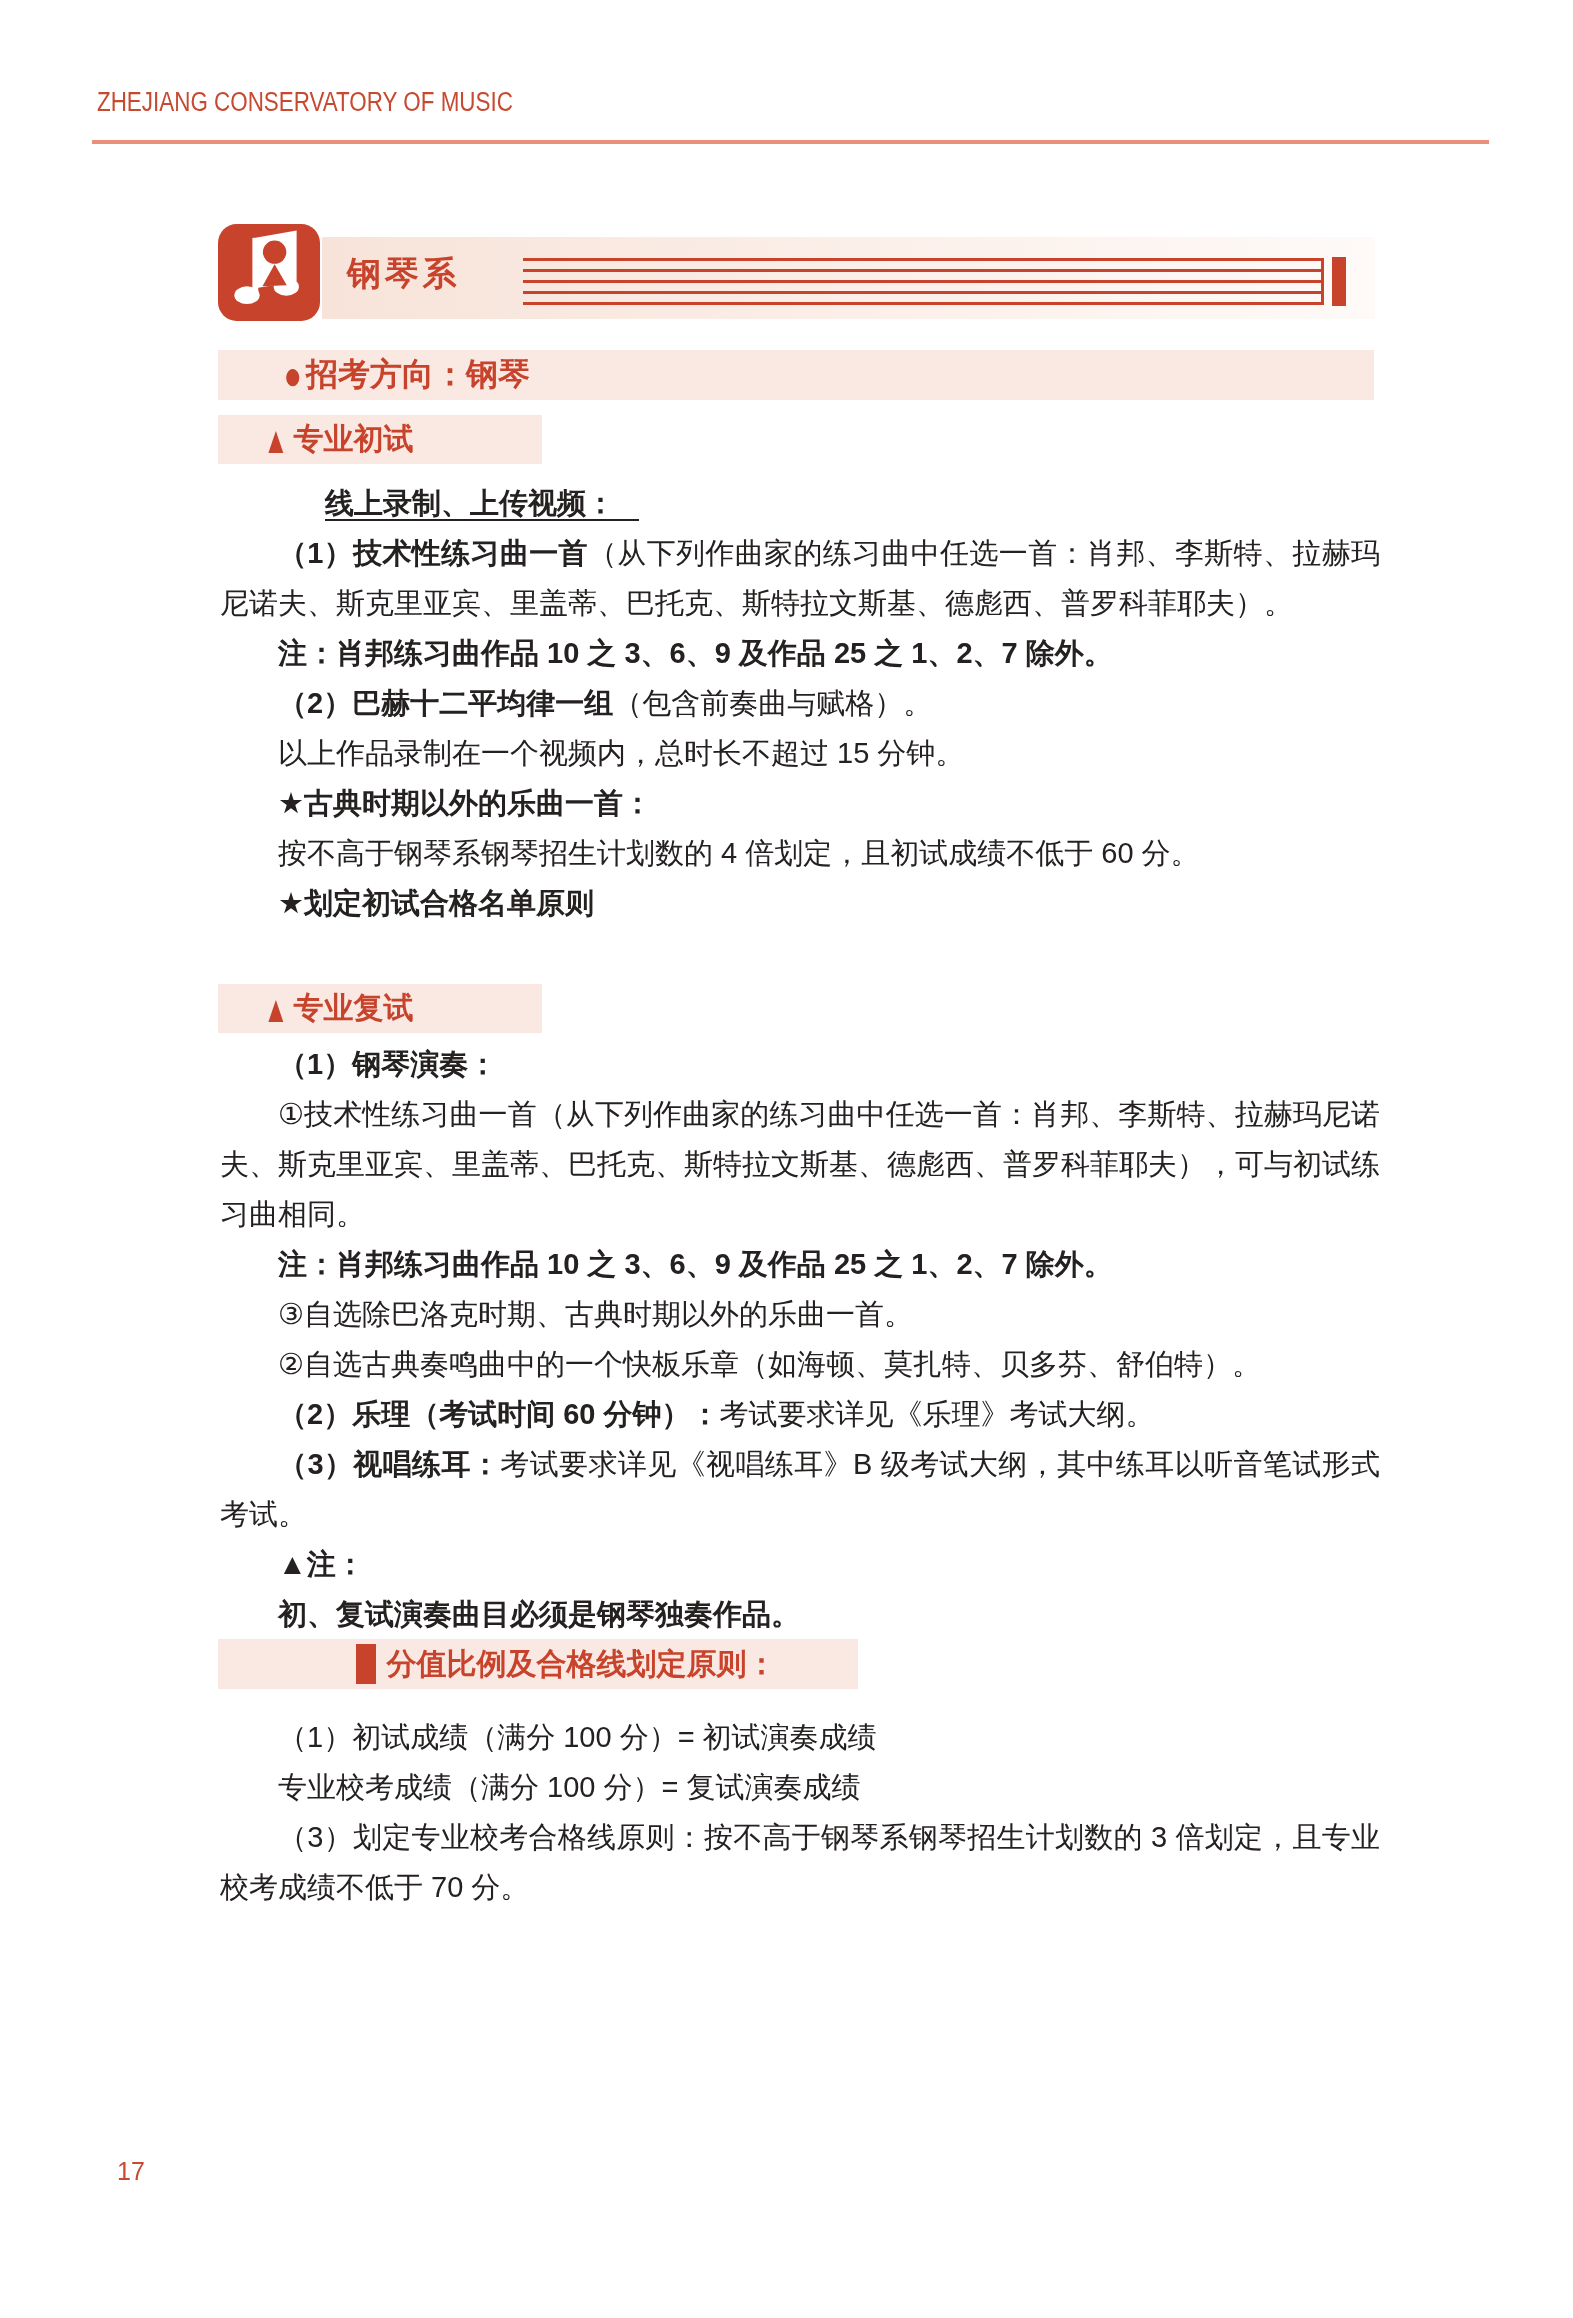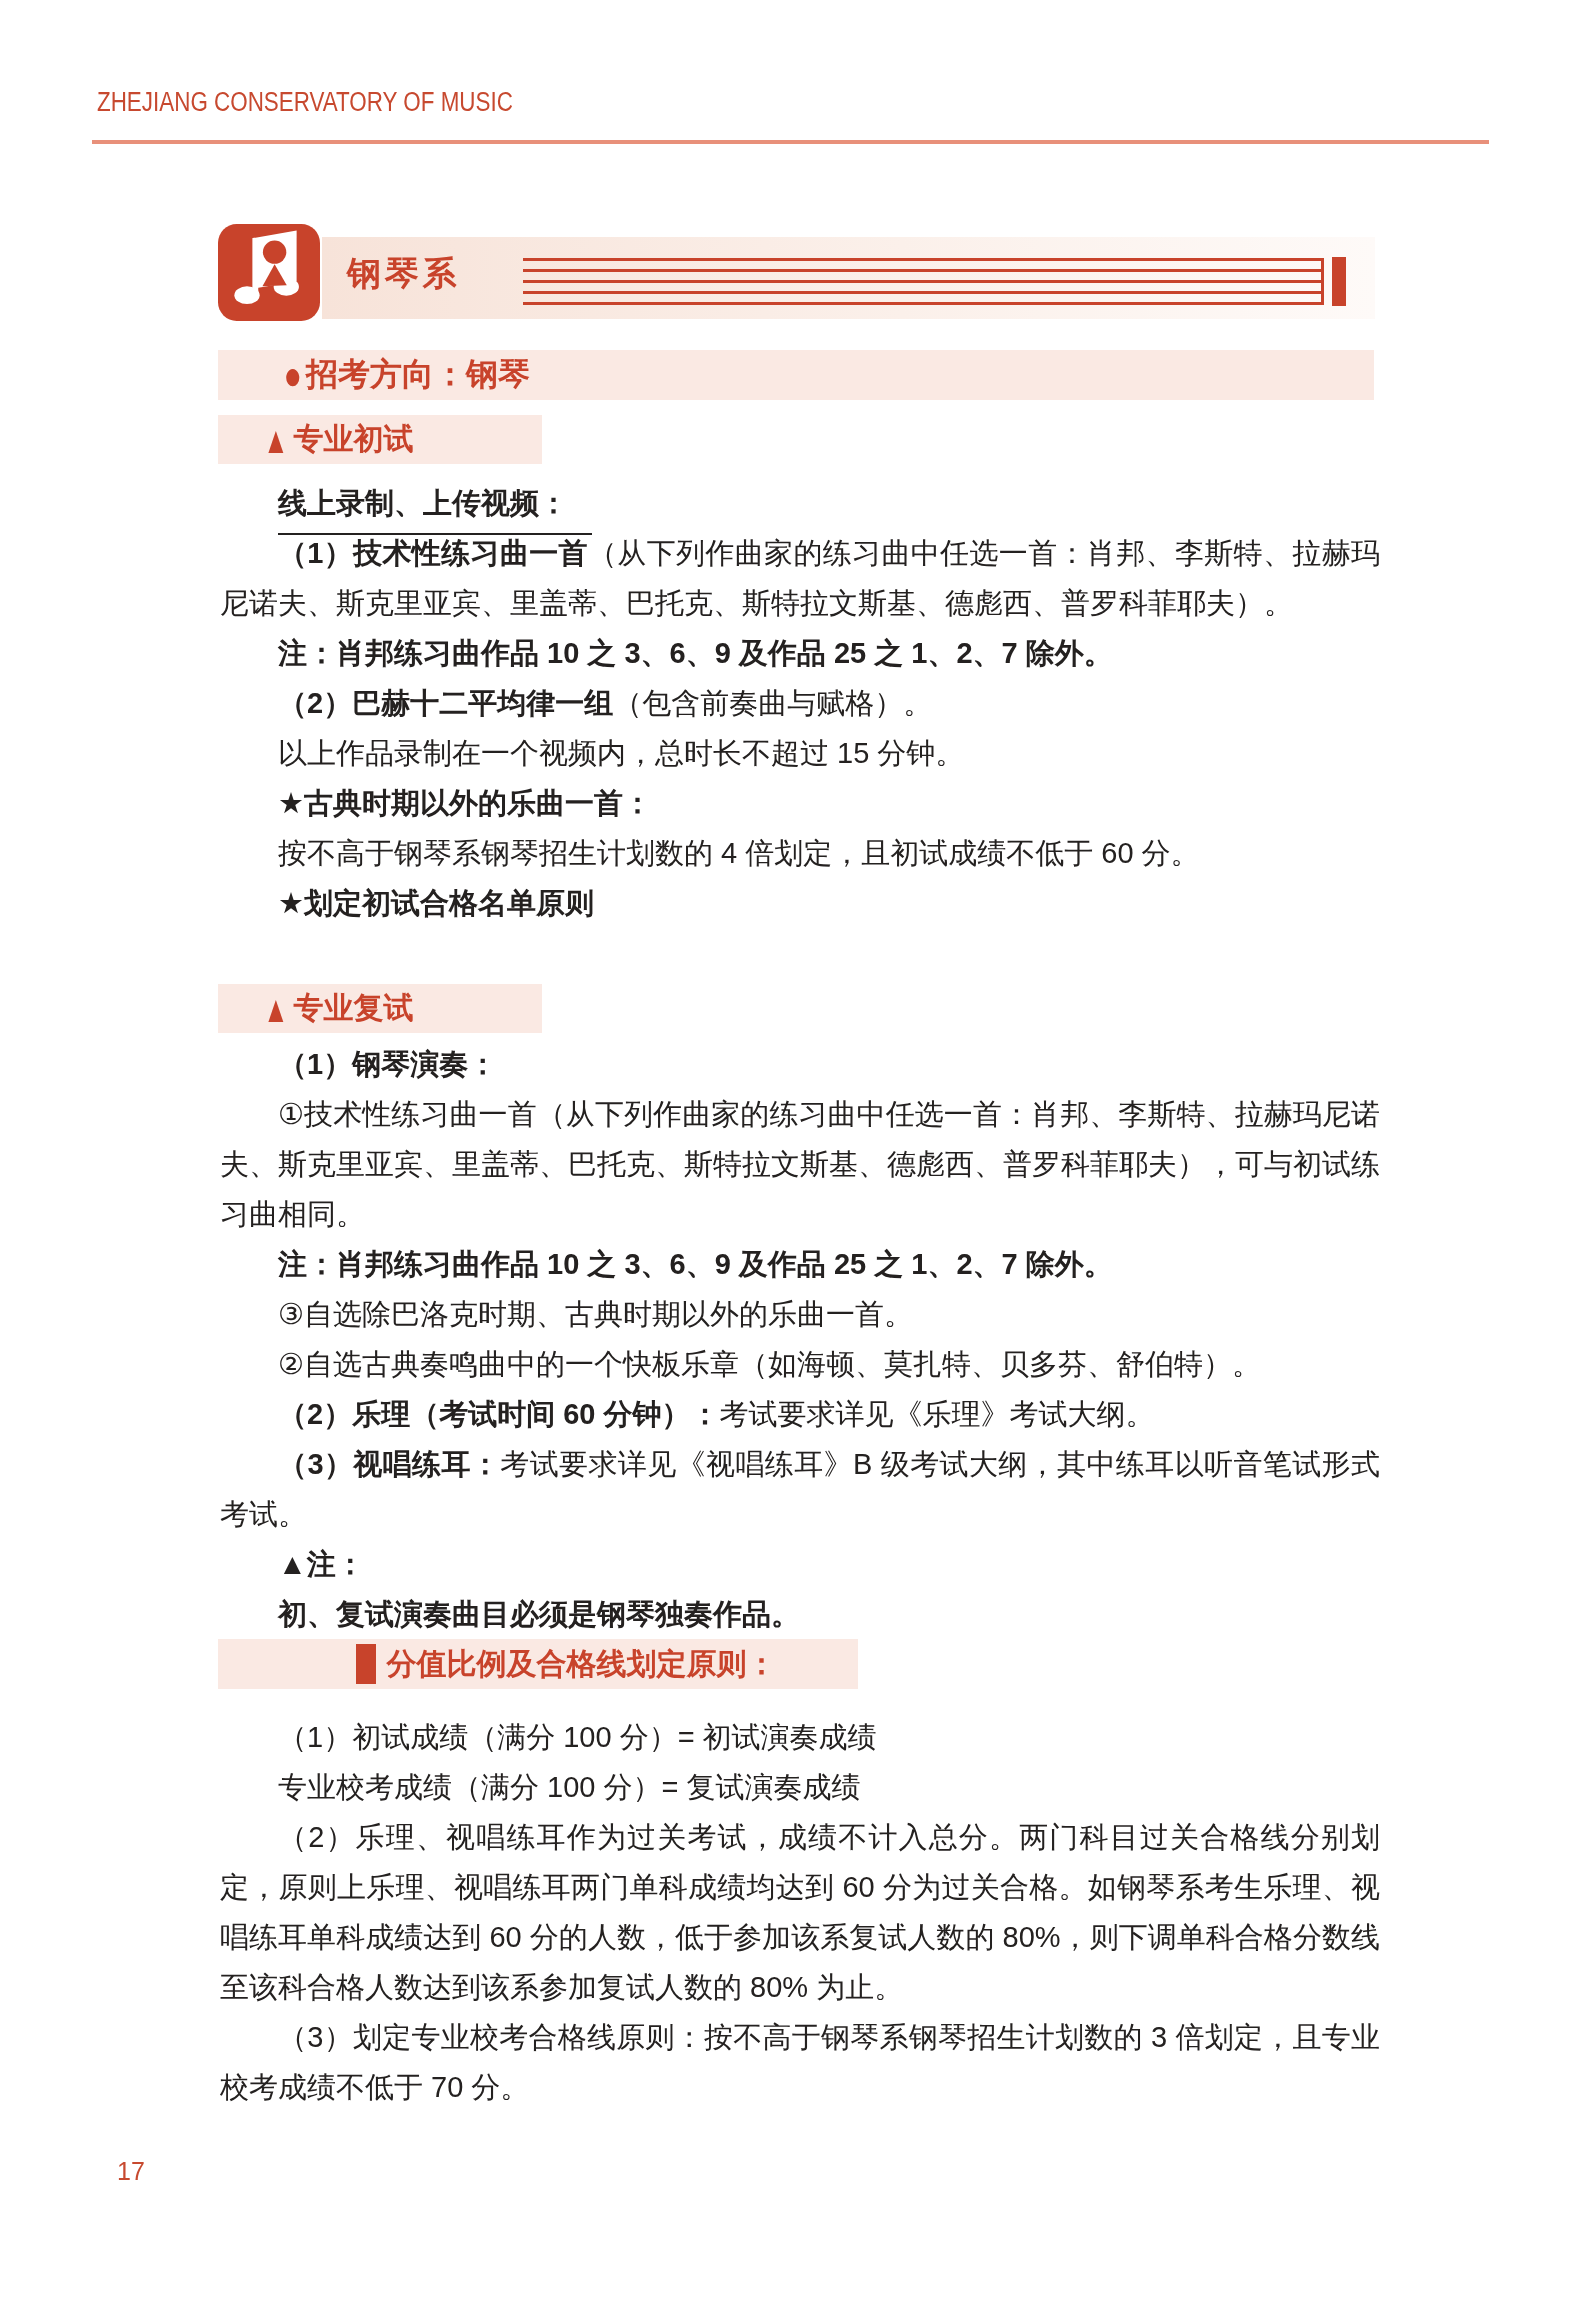--- a/index.html
+++ b/index.html
@@ -63,21 +63,21 @@
   .textblock {
     position:absolute; left:220px; width:1160px;
     font-size:29px; line-height:50px; text-align:justify; color:#242120;
   }
   #block-preliminary { top:478px; }
   #block-retest      { top:1039px; }
   #block-scoring     { top:1712px; }
   .textblock p { margin:0; text-indent:2em; }
   .b { font-weight:700; }
   .u {
-    border-bottom:2.8px solid #242120; padding-bottom:14px; padding-right:24px;
+    border-bottom:2.8px solid #242120; padding-bottom:0; padding-right:24px;margin-left:47px;
   }
 
   .pagenum {
     position:absolute; left:117px; top:2157px;
     font-size:25px; color:#C7492F; font-weight:400;
   }
 </style>
 </head>
 <body>
 
@@ -156,20 +156,19 @@
   <div class="band" id="band-scoring">
     <div class="band-text">
       <span class="marker-square"></span>
       <span>分值比例及合格线划定原则：</span>
     </div>
   </div>
 
   <div class="textblock" id="block-scoring">
     <p>（1）初试成绩（满分 100 分）= 初试演奏成绩</p>
     <p>专业校考成绩（满分 100 分）= 复试演奏成绩</p>
-    <p>（2）乐理、视唱练耳作为过关考试，成绩不计入总分。两门科目过关合格线分别划定，原则上乐理、视唱练耳两门单科成绩均达到 60 分为过关合格。如钢琴系考生乐理、视唱练耳单科成绩达到 60 分的人数，低于参加该系复试人数的 80%，则下调单科合格分数线至该科合格人数达到该系参加复试人数的 80% 为止。</p>
     <p>（3）划定专业校考合格线原则：按不高于钢琴系钢琴招生计划数的 3 倍划定，且专业校考成绩不低于 70 分。</p>
   </div>
 
   <div class="pagenum">17</div>
 
 </div>
 
 
 </body></html>

